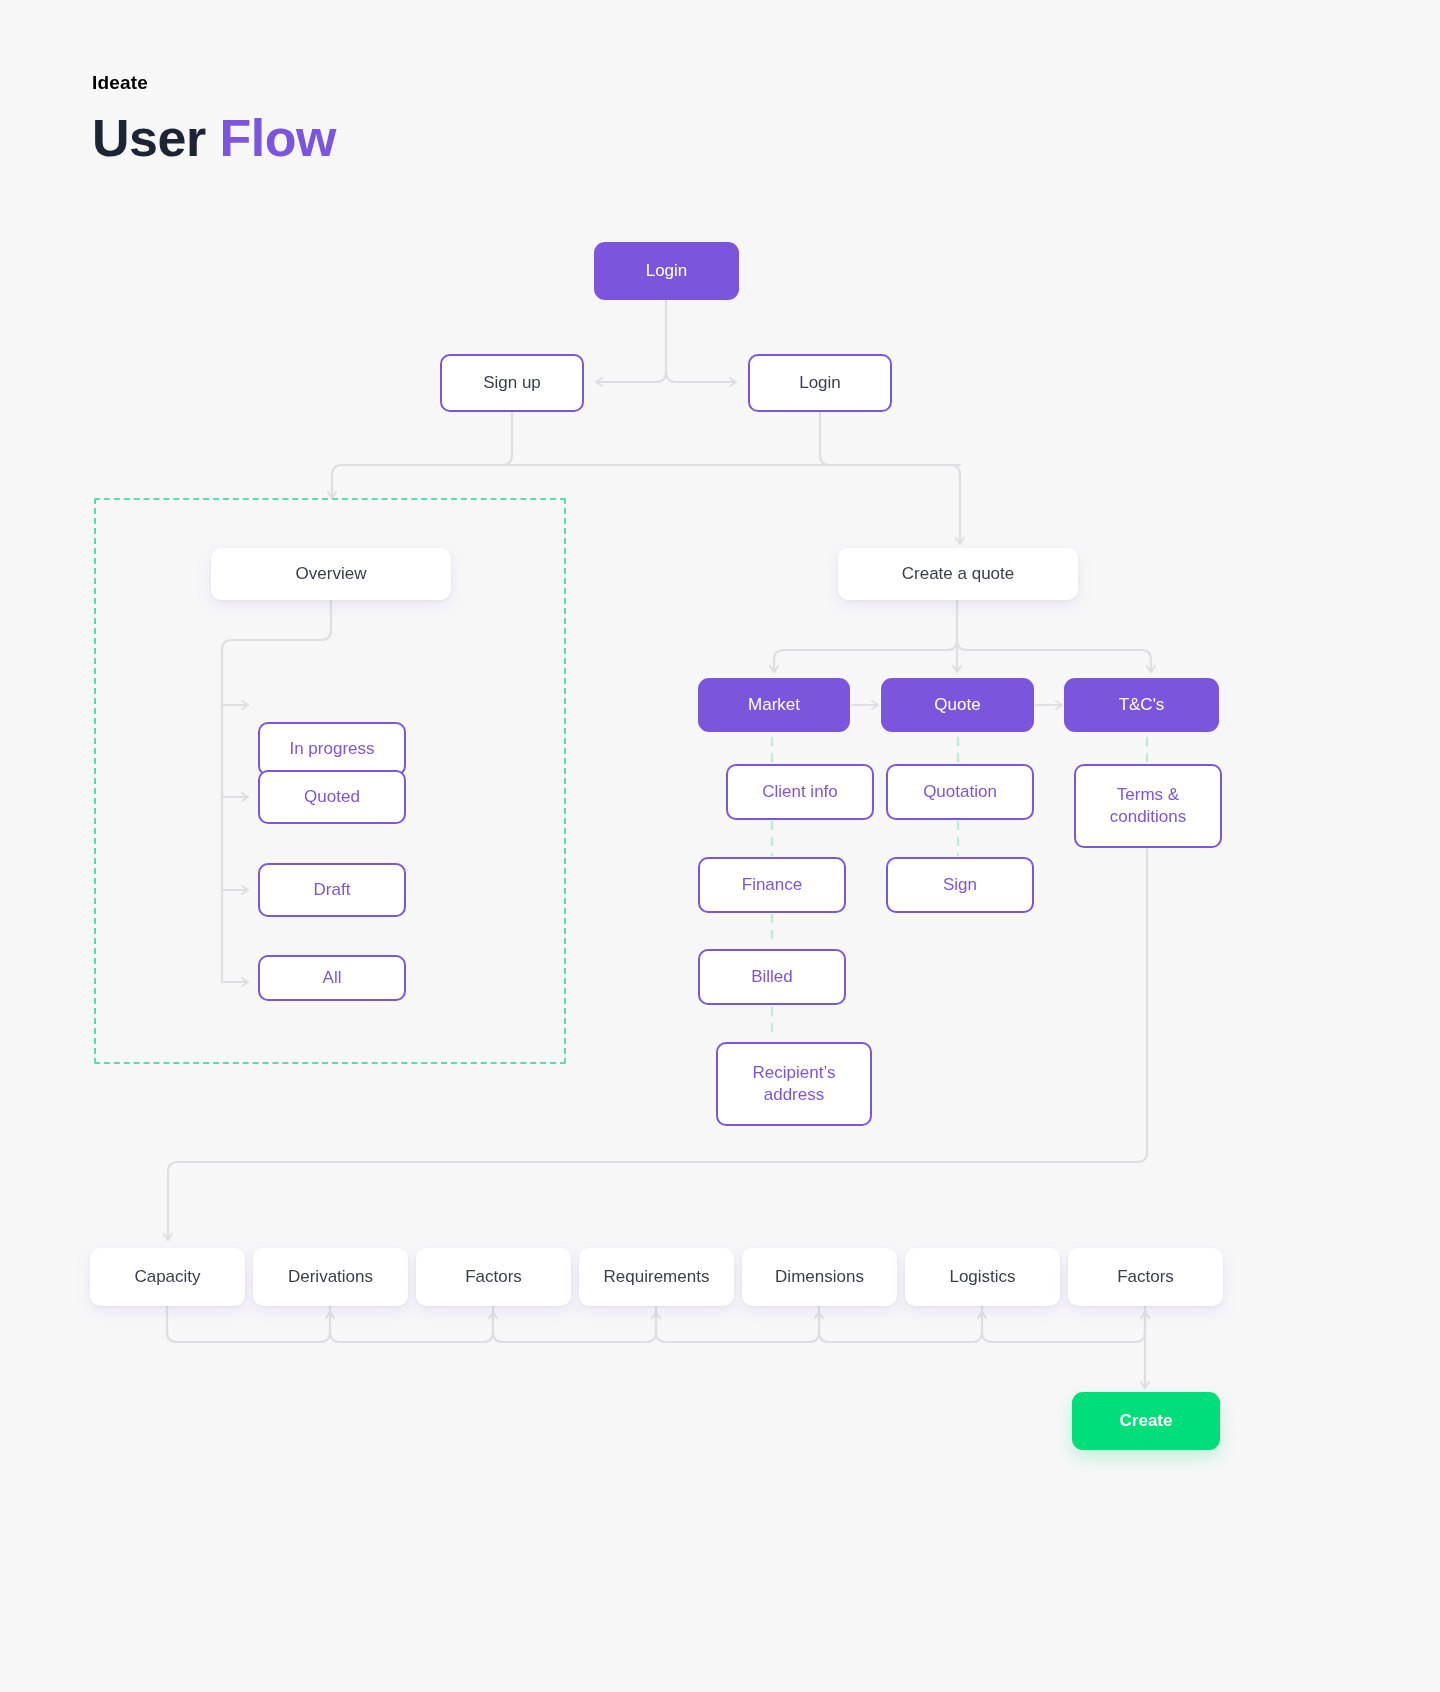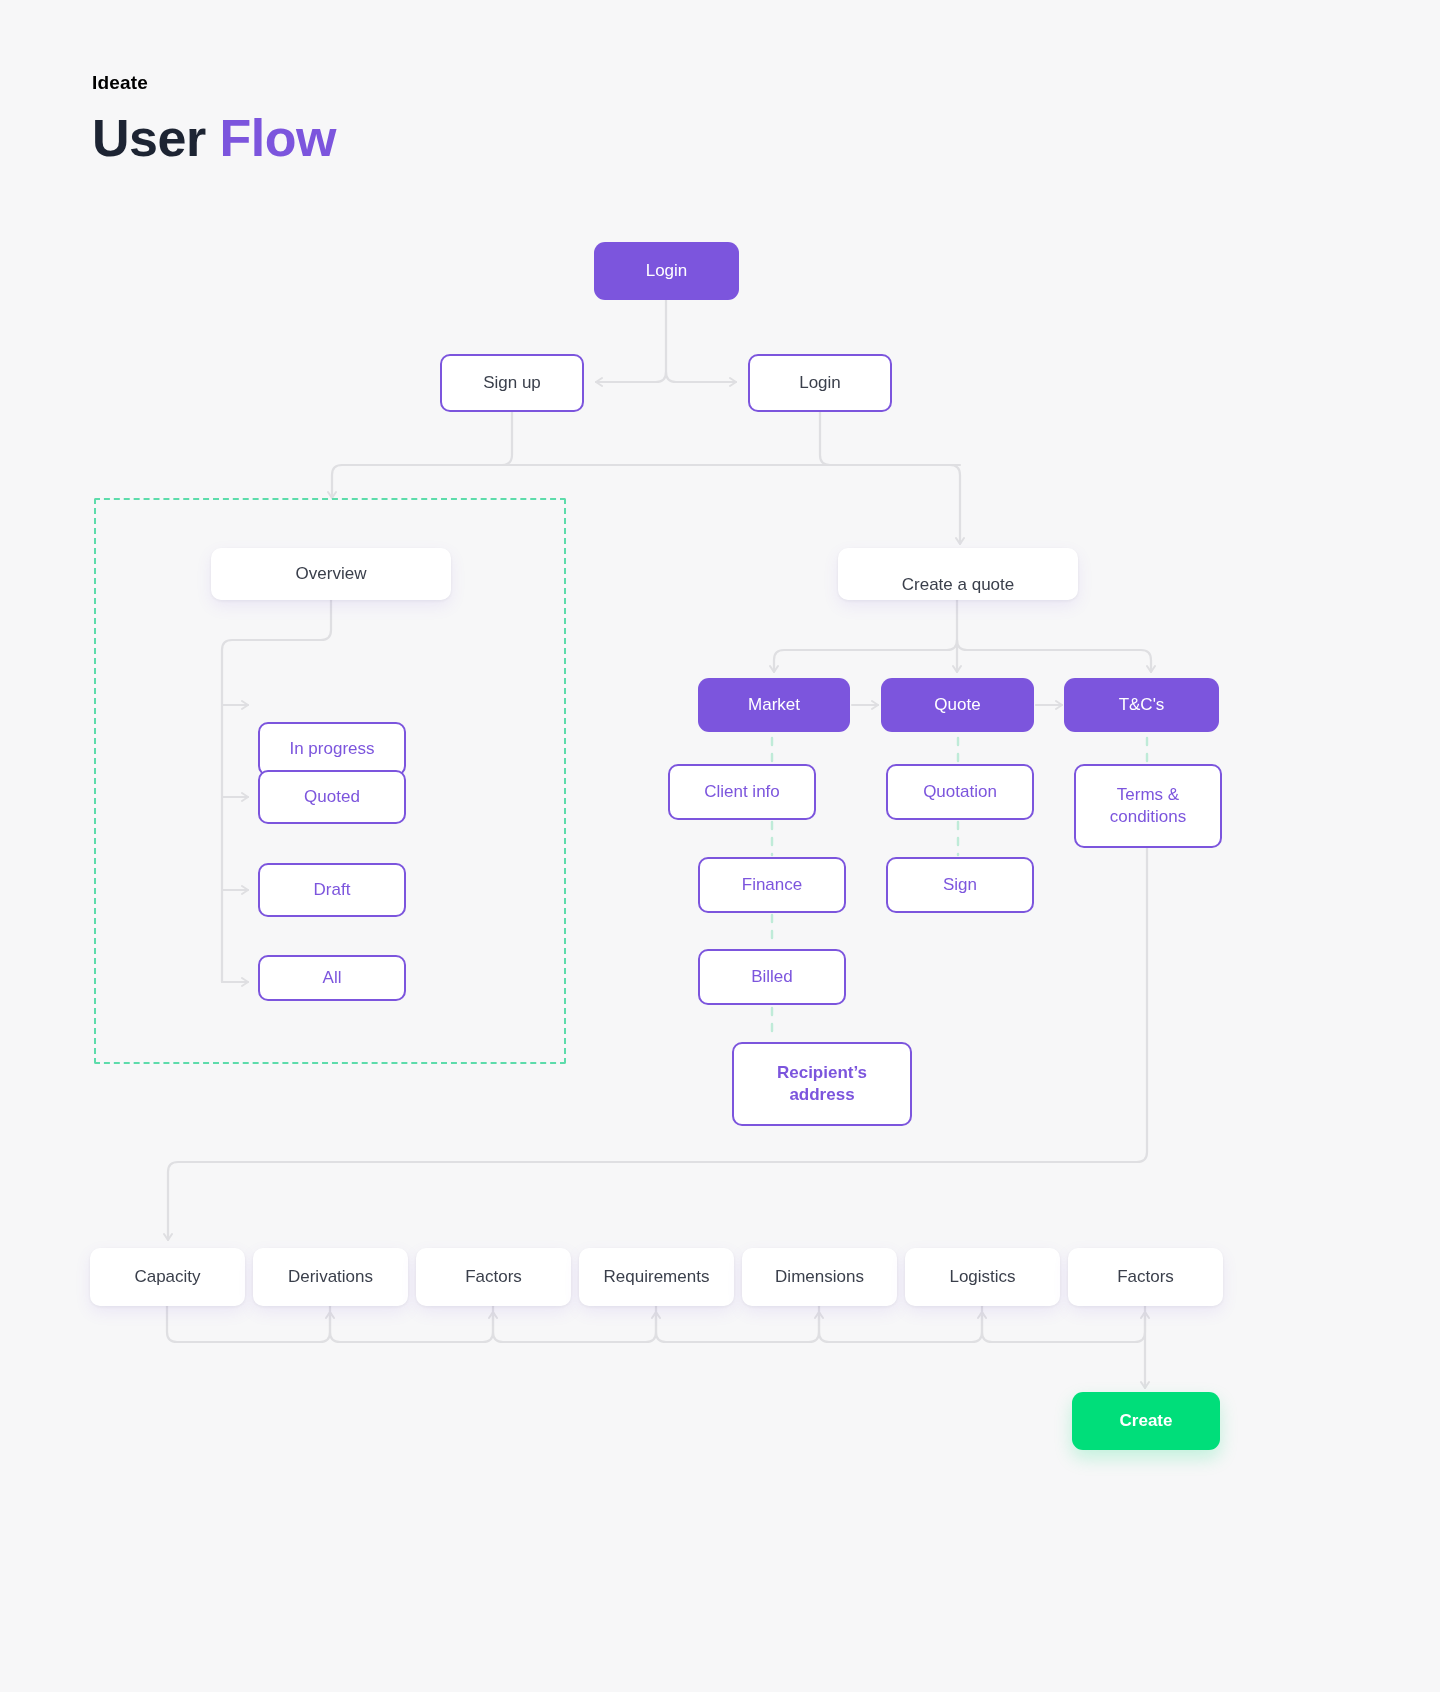--- a/index.html
+++ b/index.html
@@ -188,44 +188,44 @@
   <div class="node outline" style="left:258px; top:770px; width:148px; height:54px;">
     <span class="lbl">Quoted</span>
   </div>
   <div class="node outline" style="left:258px; top:863px; width:148px; height:54px;">
     <span class="lbl">Draft</span>
   </div>
   <div class="node outline" style="left:258px; top:955px; width:148px; height:46px;">
     <span class="lbl">All</span>
   </div>
 
-  <div class="node card" style="left:838px; top:548px; width:240px; height:52px;align-items:flex-end;">
+  <div class="node card" style="left:838px; top:548px; width:240px; height:52px;">
     <span class="lbl">Create a quote</span>
   </div>
 
   <div class="node solid" style="left:698px; top:678px; width:152px; height:54px;">
     <span class="lbl">Market</span>
   </div>
   <div class="node solid" style="left:881px; top:678px; width:153px; height:54px;">
     <span class="lbl">Quote</span>
   </div>
   <div class="node solid" style="left:1064px; top:678px; width:155px; height:54px;">
     <span class="lbl">T&amp;C's</span>
   </div>
 
-  <div class="node outline" style="left:668px; top:764px; width:148px; height:56px;">
+  <div class="node outline" style="left:726px; top:764px; width:148px; height:56px;">
     <span class="lbl">Client info</span>
   </div>
   <div class="node outline" style="left:698px; top:857px; width:148px; height:56px;">
     <span class="lbl">Finance</span>
   </div>
   <div class="node outline" style="left:698px; top:949px; width:148px; height:56px;">
     <span class="lbl">Billed</span>
   </div>
-  <div class="node outline" style="left:732px; top:1042px; width:180px; height:84px;font-weight:bold;">
+  <div class="node outline" style="left:716px; top:1042px; width:156px; height:84px;">
     <span class="lbl">Recipient’s address</span>
   </div>
 
   <div class="node outline" style="left:886px; top:764px; width:148px; height:56px;">
     <span class="lbl">Quotation</span>
   </div>
   <div class="node outline" style="left:886px; top:857px; width:148px; height:56px;">
     <span class="lbl">Sign</span>
   </div>
 

